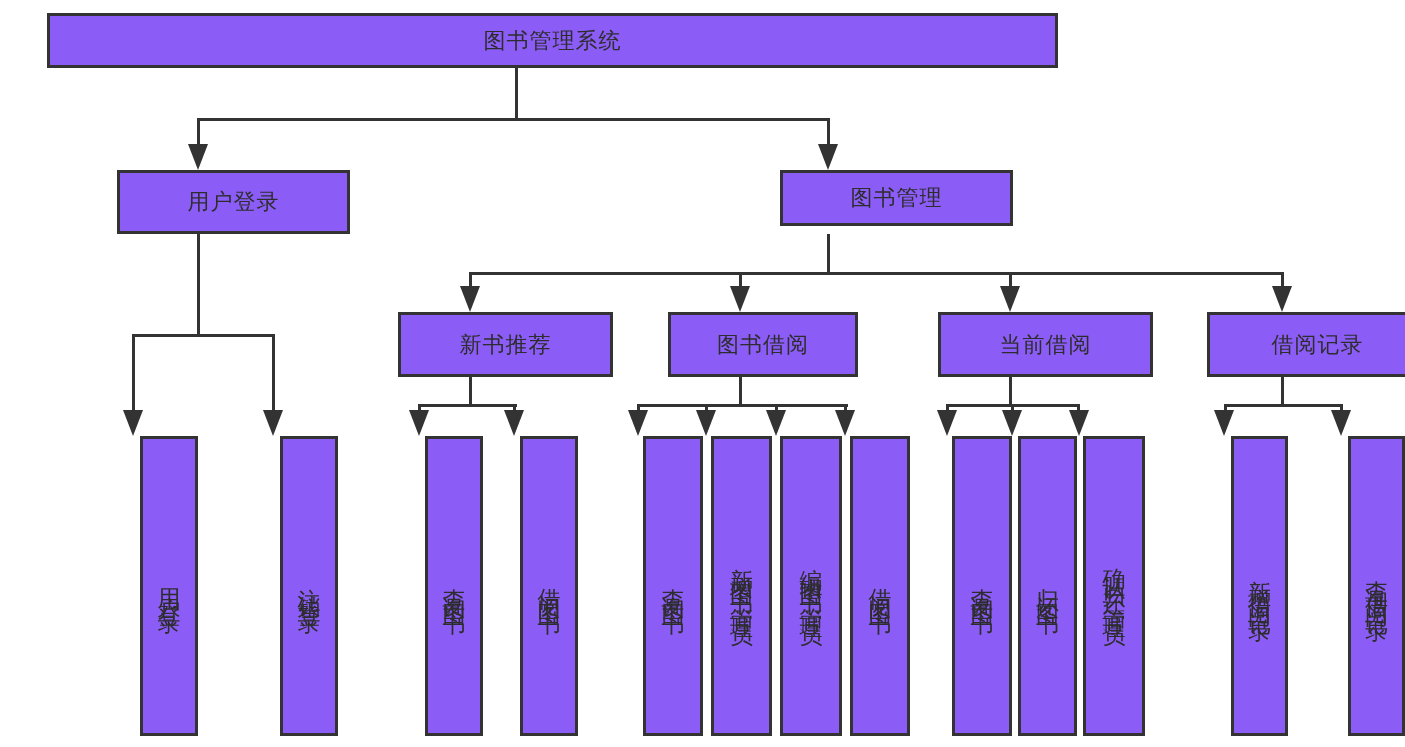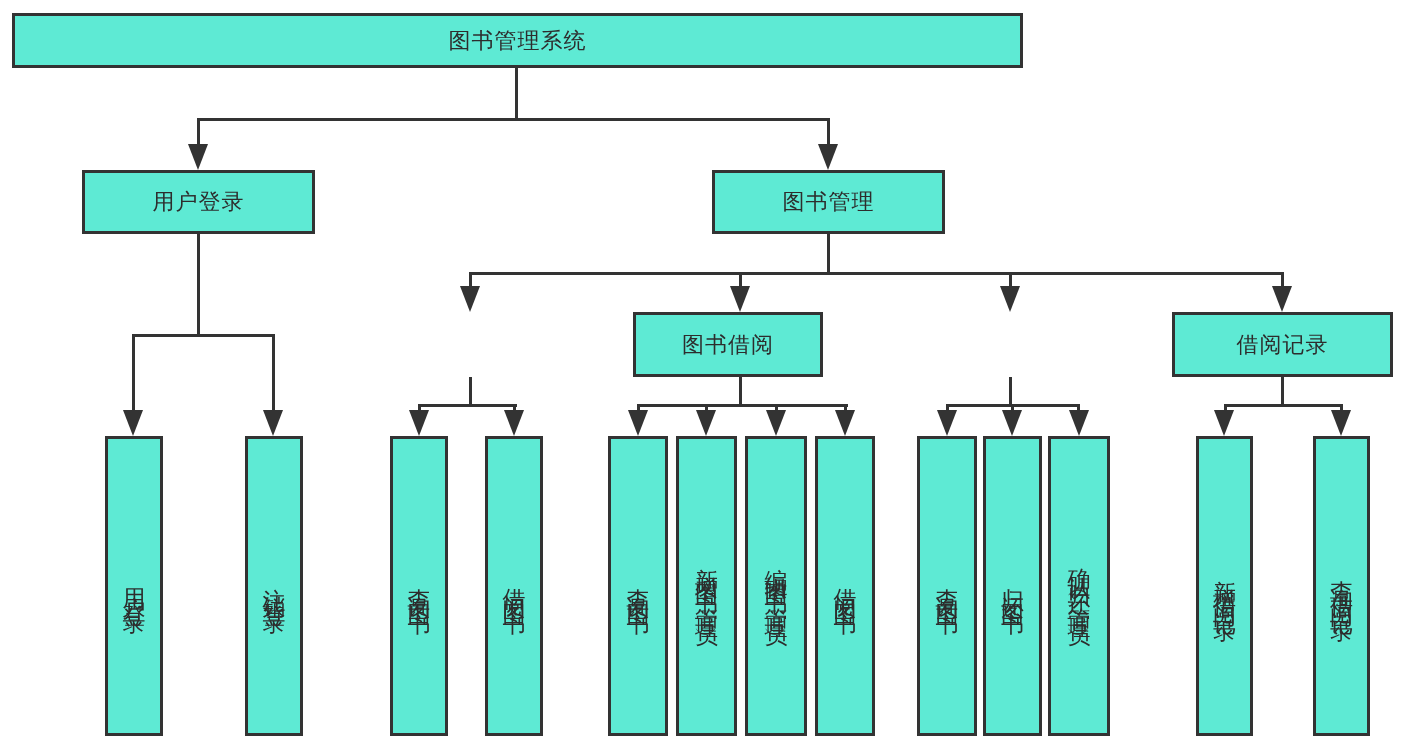--- a/index.html
+++ b/index.html
@@ -11,27 +11,28 @@
   .canvas{
     position:relative;
     width:1405px;height:747px;
     background:#ffffff;
     font-family:"Liberation Sans", sans-serif;
     overflow:hidden;
   }
   .node{
     position:absolute;
     box-sizing:border-box;
-    background:#5eead4;
+    background:#8b5cf6;
     border:3px solid var(--line);
     display:flex;align-items:center;justify-content:center;
     color:var(--text);
     font-size:22px;
     letter-spacing:1px;
     z-index:2;
+    margin-left:35px;
   }
   .leaf{
     top:436px;height:300px;
     z-index:2;
   }
   .vtext{
     writing-mode:vertical-rl;
     text-orientation:mixed;
     font-size:23px;
     letter-spacing:8px;
@@ -123,26 +124,32 @@
   <div class="v" style="left:1340px;top:404px;height:9px"></div>
   <div class="arrow" style="left:1331px;top:410px"></div>
 
   <div class="node" style="left:12px;top:13px;width:1011px;height:55px">
     <span>图书管理系统</span>
   </div>
 
   <div class="node" style="left:82px;top:170px;width:233px;height:64px">
     <span>用户登录</span>
   </div>
-  <div class="node" style="left:712px;top:170px;width:233px;height:64px">
+  <div class="node" style="left:745px;top:170px;width:233px;height:56px">
     <span>图书管理</span>
   </div>
 
+  <div class="node" style="left:363px;top:312px;width:215px;height:65px">
+    <span>新书推荐</span>
+  </div>
   <div class="node" style="left:633px;top:312px;width:190px;height:65px">
     <span>图书借阅</span>
+  </div>
+  <div class="node" style="left:903px;top:312px;width:215px;height:65px">
+    <span>当前借阅</span>
   </div>
   <div class="node" style="left:1172px;top:312px;width:221px;height:65px">
     <span>借阅记录</span>
   </div>
 
   <div class="node leaf" style="left:105px;width:58px">
     <span class="vtext">用户登录</span>
   </div>
   <div class="node leaf" style="left:245px;width:58px">
     <span class="vtext">注销登录</span>

